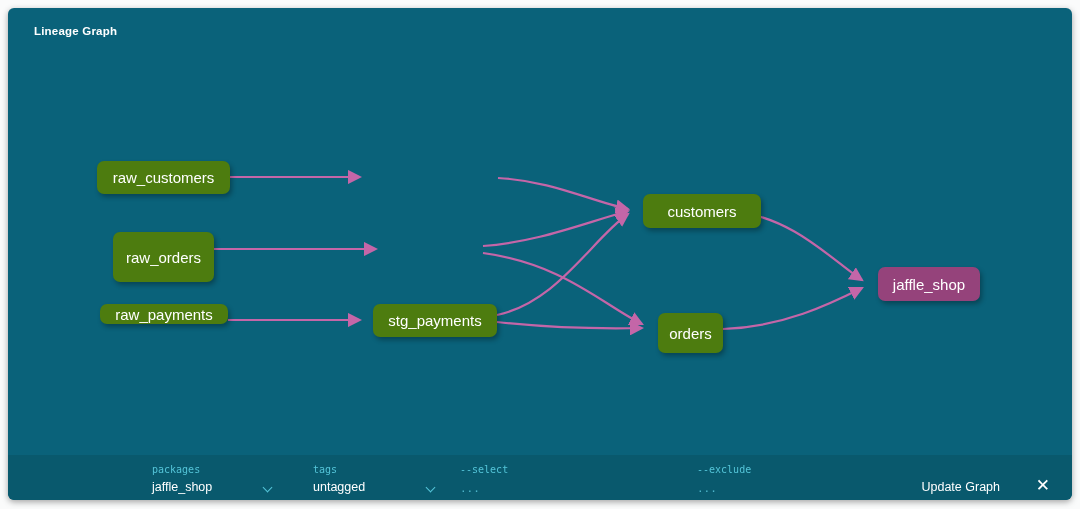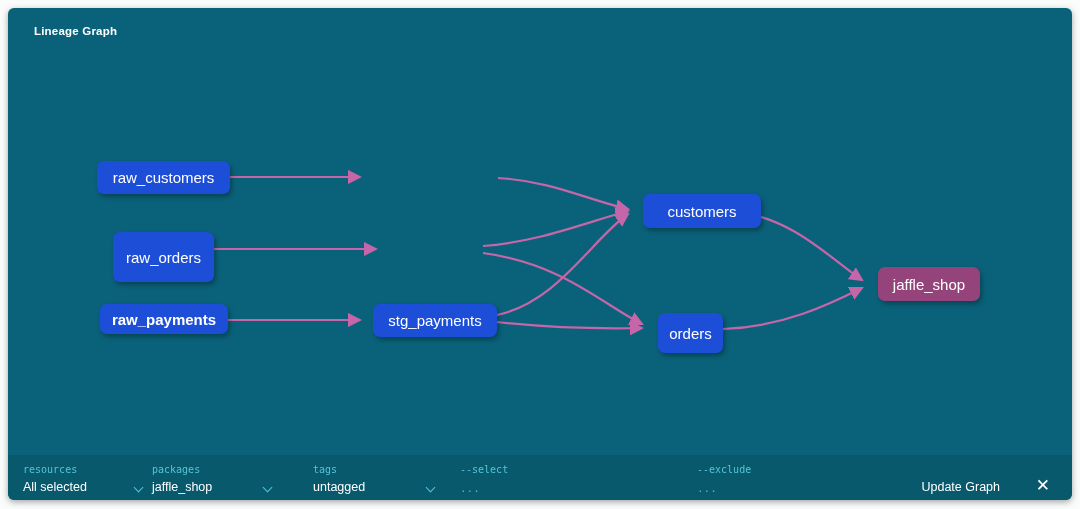--- a/index.html
+++ b/index.html
@@ -22,33 +22,33 @@
   .panel-title {
     position:absolute; left:15px; top:17px;
     color:#ffffff; font-size:11.5px; font-weight:bold;
     letter-spacing:0.2px;
     padding-left:11px;
   }
   
   .edges-svg { position:absolute; left:0; top:0; width:1064px; height:492px; pointer-events:none; }
   .node {
     position:absolute;
-    background:#1d4ed8;
+    background:#4d7c0f;
     color:#ffffff;
     font-size:15px;
     border-radius:7px;
     display:flex; align-items:center; justify-content:center;
     box-shadow:2px 3px 5px rgba(0,0,0,0.3);
     cursor:pointer;
     white-space:nowrap;
   }
   .node.highlight { background:#95437b; }
   .n-raw-customers { left:89px;  top:153px; width:133px; height:33px; }
   .n-raw-orders    { left:105px; top:224px; width:101px; height:50px;text-align:center; }
-  .n-raw-payments  { left:92px;  top:296px; width:128px; height:30px;font-weight:bold; }
+  .n-raw-payments  { left:92px;  top:296px; width:128px; height:20px; }
   .n-stg-customers { left:364px; top:153px; width:126px; height:33px; }
   .n-stg-orders    { left:380px; top:224px; width:95px;  height:33px; }
   .n-stg-payments  { left:365px; top:296px; width:124px; height:33px; }
   .n-customers     { left:635px; top:186px; width:118px;  height:34px; }
   .n-orders        { left:650px; top:305px; width:65px;  height:40px; }
   .n-jaffle-shop   { left:870px; top:259px; width:102px; height:34px; }
   
   .toolbar {
     position:absolute; left:0; bottom:0;
     width:1064px; height:45px;
@@ -127,25 +127,20 @@
   <div class="node n-raw-customers">raw_customers</div>
   <div class="node n-raw-orders">raw_orders</div>
   <div class="node n-raw-payments">raw_payments</div>
   <div class="node n-stg-payments">stg_payments</div>
   <div class="node n-customers">customers</div>
   <div class="node n-orders">orders</div>
   <div class="node n-jaffle-shop highlight">jaffle_shop</div>
 
   <div class="toolbar">
 
-    <div class="filter f-resources">
-      <span class="filter-label">resources</span>
-      <span class="filter-value">All selected</span>
-      <span class="chev"></span>
-    </div>
 
     <div class="filter f-packages">
       <span class="filter-label">packages</span>
       <span class="filter-value">jaffle_shop</span>
       <span class="chev"></span>
     </div>
 
     <div class="filter f-tags">
       <span class="filter-label">tags</span>
       <span class="filter-value">untagged</span>

